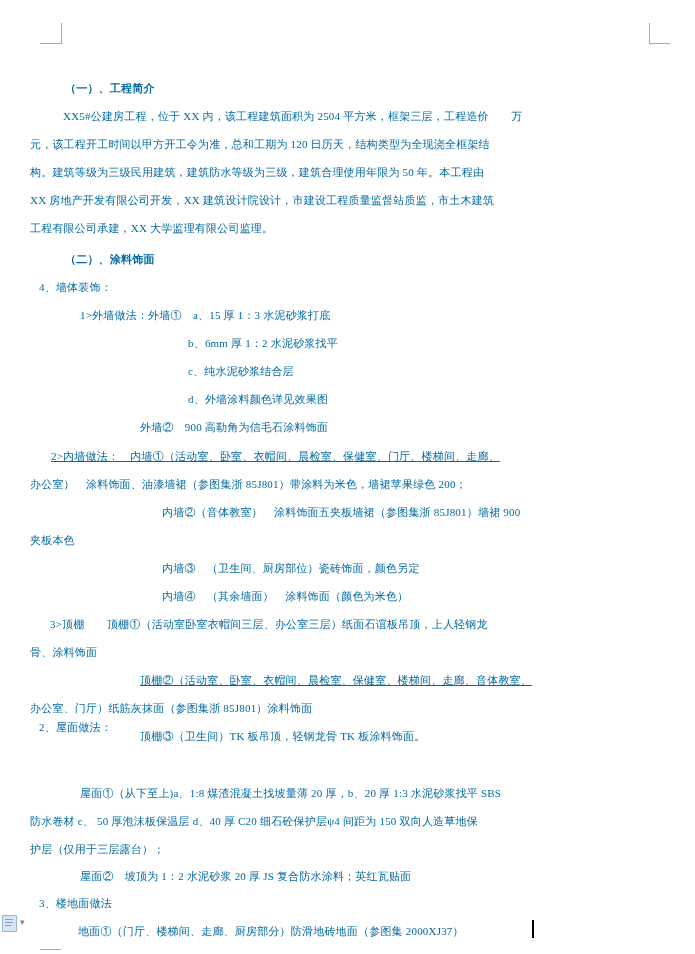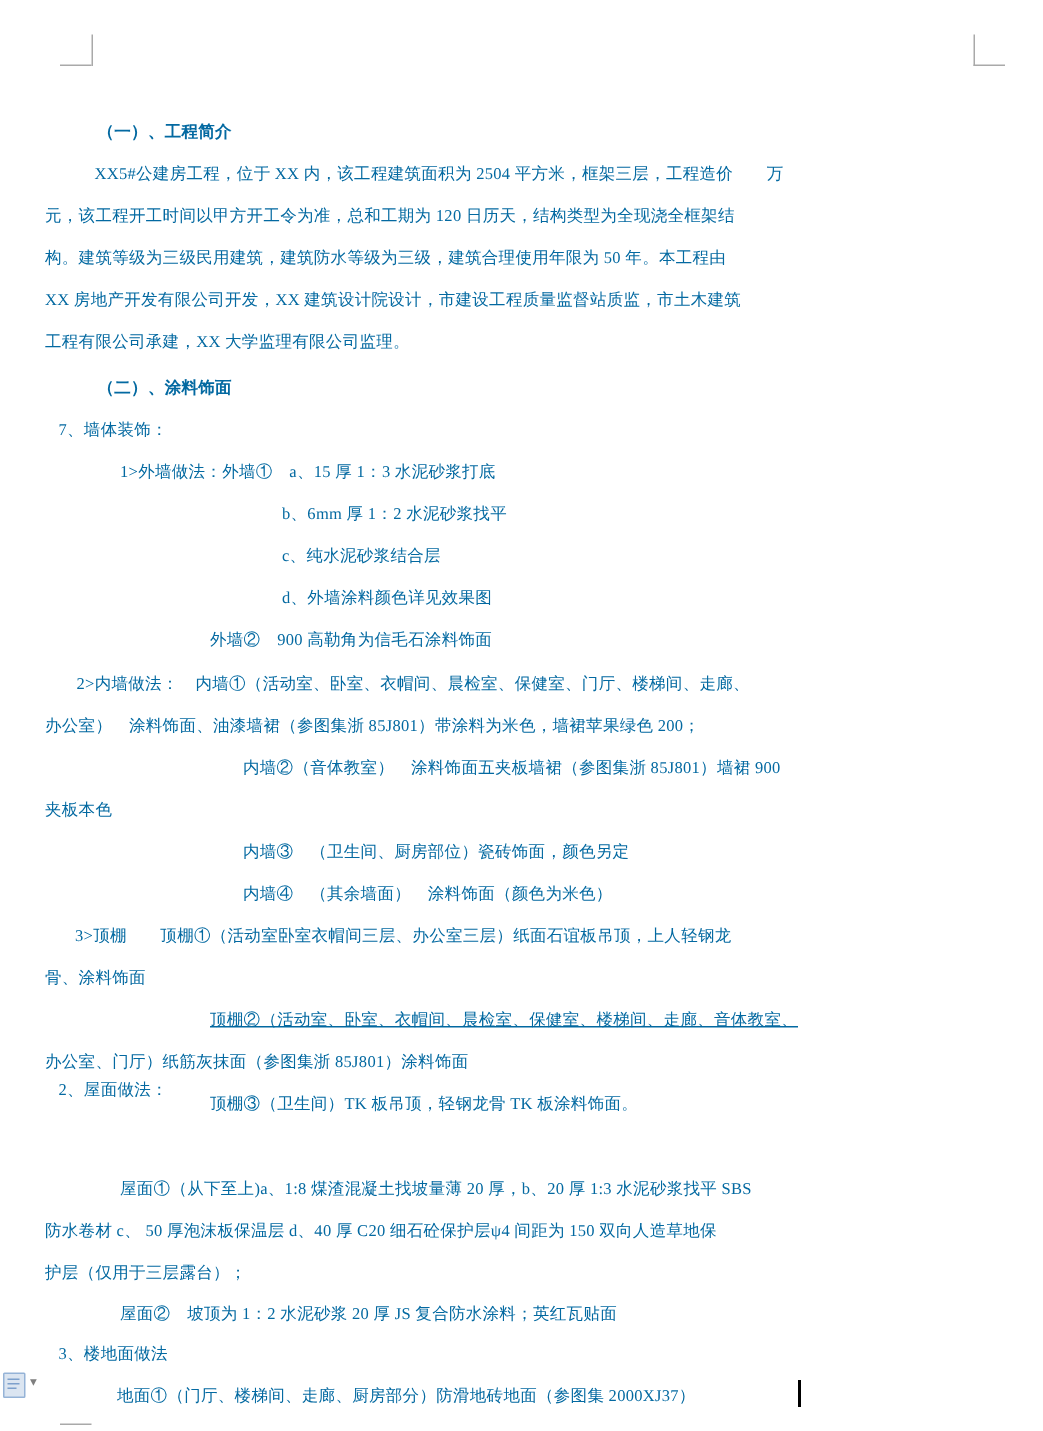--- a/index.html
+++ b/index.html
@@ -87,27 +87,27 @@
   <div class="crop h" style="left:40px;  top:949px;"></div>
 
   <div>
       <div class="doc-line bold" style="left: 65px; top: 78px;">（一）、工程简介</div>
       <div class="doc-line" style="left: 63px; top: 106px;">XX5#公建房工程，位于 XX 内，该工程建筑面积为 2504 平方米，框架三层，工程造价　　万</div>
       <div class="doc-line" style="left: 30px; top: 134px;">元，该工程开工时间以甲方开工令为准，总和工期为 120 日历天，结构类型为全现浇全框架结</div>
       <div class="doc-line" style="left: 30px; top: 162px;">构。建筑等级为三级民用建筑，建筑防水等级为三级，建筑合理使用年限为 50 年。本工程由</div>
       <div class="doc-line" style="left: 30px; top: 190px;">XX 房地产开发有限公司开发，XX 建筑设计院设计，市建设工程质量监督站质监，市土木建筑</div>
       <div class="doc-line" style="left: 30px; top: 218px;">工程有限公司承建，XX 大学监理有限公司监理。</div>
       <div class="doc-line bold" style="left: 65px; top: 249px;">（二）、涂料饰面</div>
-      <div class="doc-line" style="left: 39px; top: 277px;">7、墙体装饰：</div>
+      <div class="doc-line" style="left: 39px; top: 277px;">4、墙体装饰：</div>
       <div class="doc-line" style="left: 80px; top: 305px;">1&gt;外墙做法：外墙①　a、15 厚 1：3 水泥砂浆打底</div>
       <div class="doc-line" style="left: 188px; top: 333px;">b、6mm 厚 1：2 水泥砂浆找平</div>
       <div class="doc-line" style="left: 188px; top: 361px;">c、纯水泥砂浆结合层</div>
       <div class="doc-line" style="left: 188px; top: 389px;">d、外墙涂料颜色详见效果图</div>
       <div class="doc-line" style="left: 140px; top: 417px;">外墙②　900 高勒角为信毛石涂料饰面</div>
-      <div class="doc-line" style="left: 51px; top: 446px;">2&gt;内墙做法：　内墙①（活动室、卧室、衣帽间、晨检室、保健室、门厅、楼梯间、走廊、</div>
+      <div class="doc-line" style="left: 51px; top: 446px; text-decoration: underline;">2&gt;内墙做法：　内墙①（活动室、卧室、衣帽间、晨检室、保健室、门厅、楼梯间、走廊、</div>
       <div class="doc-line" style="left: 30px; top: 474px;">办公室）　涂料饰面、油漆墙裙（参图集浙 85J801）带涂料为米色，墙裙苹果绿色 200；</div>
       <div class="doc-line" style="left: 162px; top: 502px;">内墙②（音体教室）　涂料饰面五夹板墙裙（参图集浙 85J801）墙裙 900</div>
       <div class="doc-line" style="left: 30px; top: 530px;">夹板本色</div>
       <div class="doc-line" style="left: 162px; top: 558px;">内墙③　（卫生间、厨房部位）瓷砖饰面，颜色另定</div>
       <div class="doc-line" style="left: 162px; top: 586px;">内墙④　（其余墙面）　涂料饰面（颜色为米色）</div>
       <div class="doc-line" style="left: 50px; top: 614px;">3&gt;顶棚　　顶棚①（活动室卧室衣帽间三层、办公室三层）纸面石谊板吊顶，上人轻钢龙</div>
       <div class="doc-line" style="left: 30px; top: 642px;">骨、涂料饰面</div>
       <div class="doc-line" style="left: 140px; top: 670px; text-decoration: underline;">顶棚②（活动室、卧室、衣帽间、晨检室、保健室、楼梯间、走廊、音体教室、</div>
       <div class="doc-line" style="left: 30px; top: 698px;">办公室、门厅）纸筋灰抹面（参图集浙 85J801）涂料饰面</div>
       <div class="doc-line" style="left: 140px; top: 726px;">顶棚③（卫生间）TK 板吊顶，轻钢龙骨 TK 板涂料饰面。</div>

